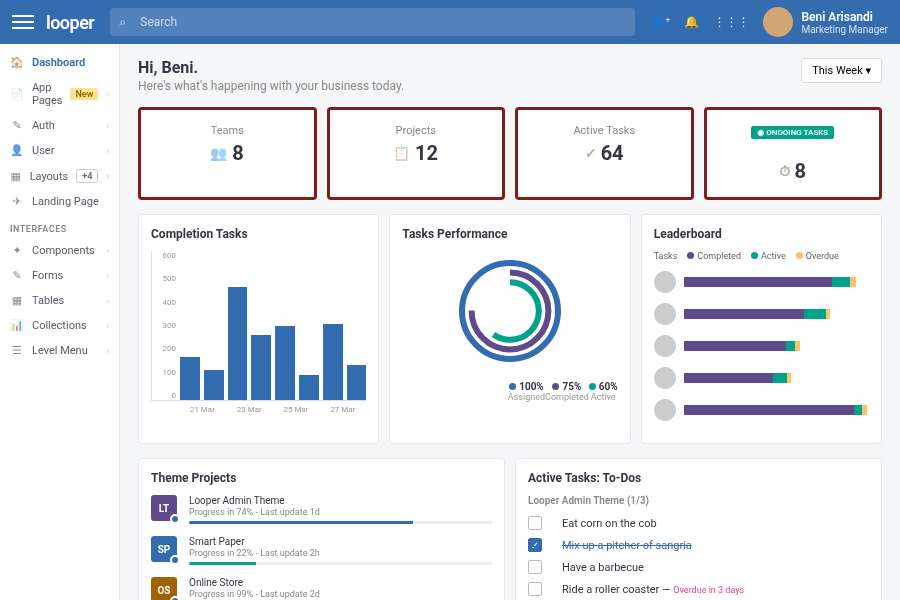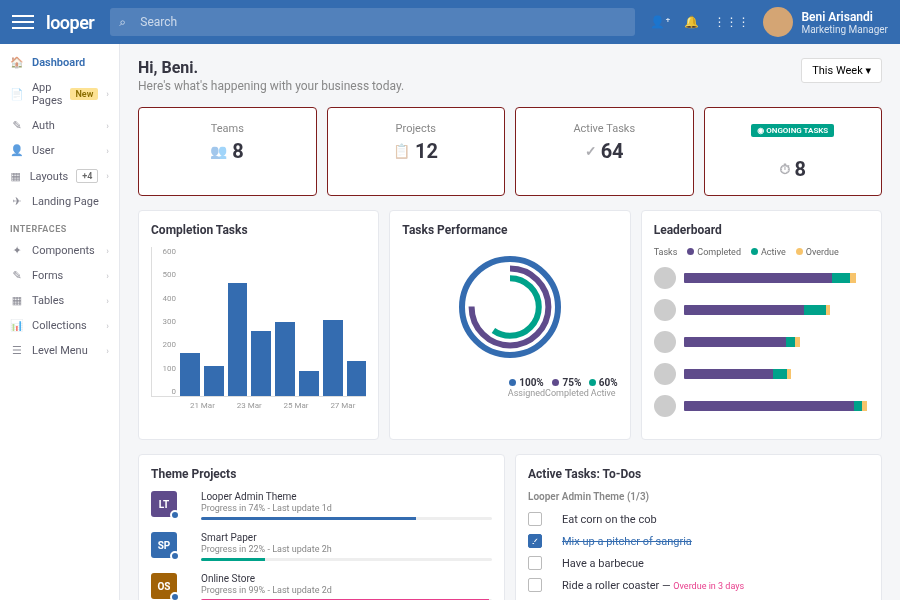--- a/index.html
+++ b/index.html
@@ -28,21 +28,21 @@
 .badge{font-size:9px;padding:1px 5px;border-radius:2px;font-weight:600}
 .badge.new{background:#fde293;color:#8a6d00}
 .badge.count{border:1px solid #ccc;color:#666}
 .section-label{font-size:9px;color:#888;padding:10px 10px 4px;font-weight:600;letter-spacing:0.5px}
 .main{flex:1;padding:14px 18px;overflow:auto}
 .page-head{display:flex;justify-content:space-between;align-items:flex-start;margin-bottom:14px}
 .greeting{font-size:16px;font-weight:700}
 .subtitle{font-size:12px;color:#888;margin-top:2px}
 .week-btn{background:#fff;border:1px solid #ddd;padding:5px 10px;border-radius:3px;font-size:11px;cursor:pointer}
 .stats{display:flex;gap:10px;margin-bottom:14px}
-.stat{flex:1;background:#fff;border:1px solid #7f1d1d;border-radius:4px;padding:14px;text-align:center}
+.stat{flex:1;background:#fff;border:3px solid #7f1d1d;border-radius:4px;padding:14px;text-align:center}
 .stat-label{font-size:11px;color:#888;margin-bottom:4px}
 .stat-val{font-size:20px;font-weight:700;display:flex;align-items:center;justify-content:center;gap:4px}
 .stat-icon{opacity:0.4;font-size:14px}
 .ongoing-badge{display:inline-block;background:#00a28a;color:#fff;font-size:8px;padding:2px 6px;border-radius:2px;margin-bottom:20px;font-weight:600}
 .row{display:flex;gap:10px;margin-bottom:14px}
 .card{background:#fff;border:1px solid #e6e8ed;border-radius:4px;padding:12px}
 .card-title{font-size:12px;font-weight:700;margin-bottom:10px}
 .chart-card{flex:1}
 .bar-chart{height:150px;position:relative;display:flex;align-items:flex-end;gap:4px;padding-left:28px;border-left:1px solid #ddd;border-bottom:1px solid #ddd}
 .y-axis{position:absolute;left:0;top:0;bottom:0;width:24px;display:flex;flex-direction:column;justify-content:space-between;font-size:8px;color:#999;text-align:right}
@@ -54,21 +54,21 @@
 .perf-legend{display:flex;justify-content:flex-end;font-size:10px;margin-top:8px}
 .perf-legend div{text-align:center}
 .dot{display:inline-block;width:7px;height:7px;border-radius:50%;margin-right:3px}
 .leader-card{flex:1}
 .leader-legend{font-size:9px;color:#666;margin-bottom:10px;display:flex;gap:10px;align-items:center}
 .leader-row{display:flex;align-items:center;gap:8px;margin-bottom:10px}
 .leader-avatar{width:22px;height:22px;border-radius:50%;background:#ccc;flex-shrink:0}
 .leader-bar{flex:1;height:10px;display:flex;border-radius:1px;overflow:hidden}
 .seg{height:100%}
 .projects-card{flex:1}
-.project{display:flex;gap:24px;margin-bottom:12px}
+.project{display:flex;gap:12px;margin-bottom:12px}
 .proj-badge{width:26px;height:26px;border-radius:3px;color:#fff;font-size:10px;font-weight:700;display:flex;align-items:center;justify-content:center;position:relative}
 .proj-dot{position:absolute;right:-3px;bottom:-3px;width:10px;height:10px;border-radius:50%;border:2px solid #fff}
 .proj-info{flex:1}
 .proj-name{font-size:10px;font-weight:400}
 .proj-meta{font-size:9px;color:#888;margin-top:1px}
 .proj-progress{height:3px;background:#eee;margin-top:4px;border-radius:2px;overflow:hidden}
 .proj-progress div{height:100%;background:#346cb0}
 .todos-card{flex:1}
 .todo-group{font-size:10px;color:#888;margin:8px 0 6px;font-weight:600}
 .todo{display:flex;align-items:center;gap:20px;padding:4px 0;font-size:11px}

